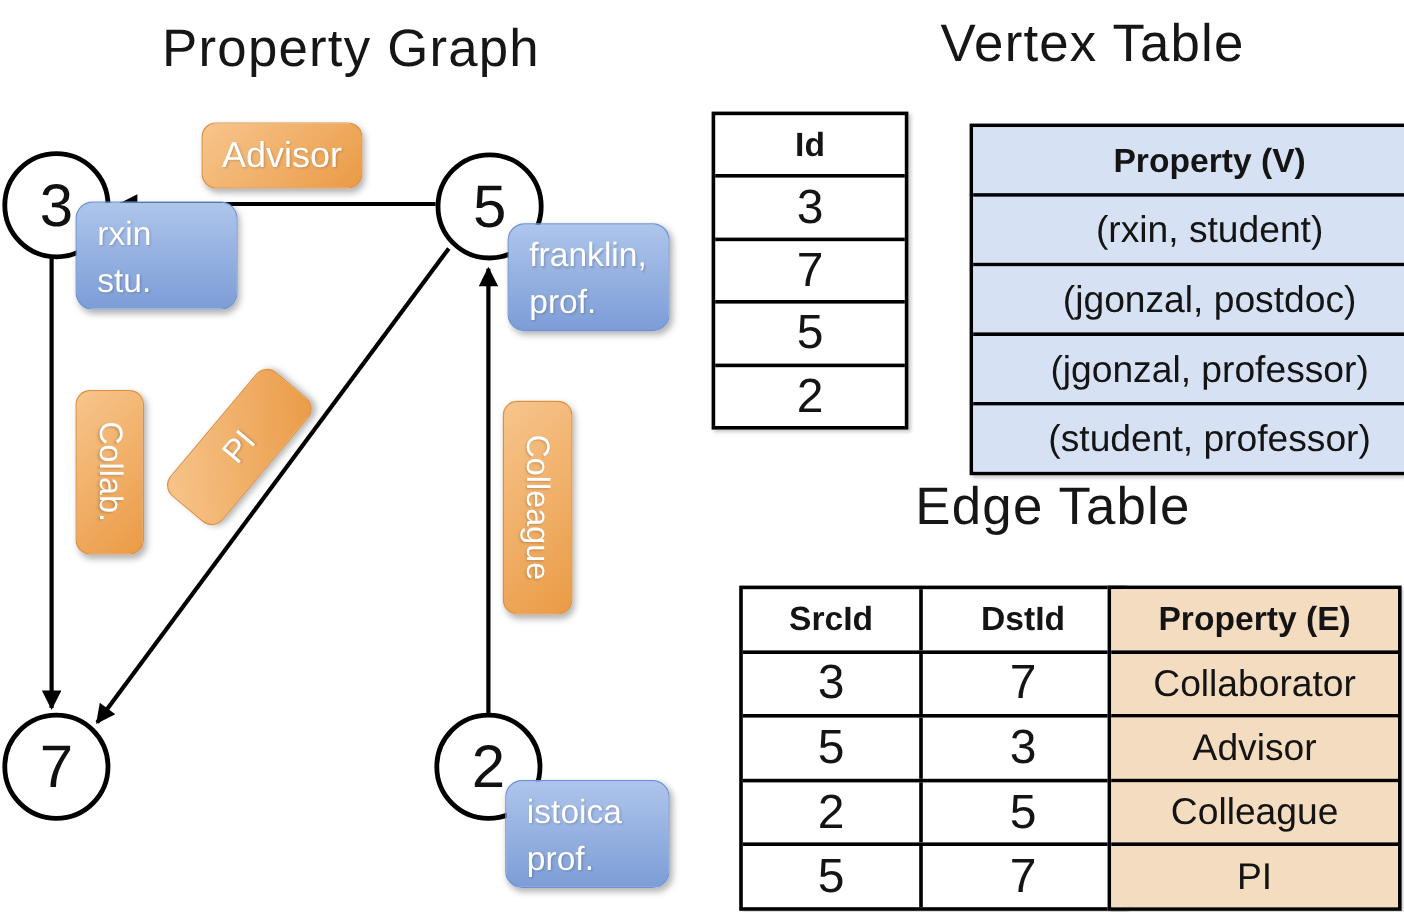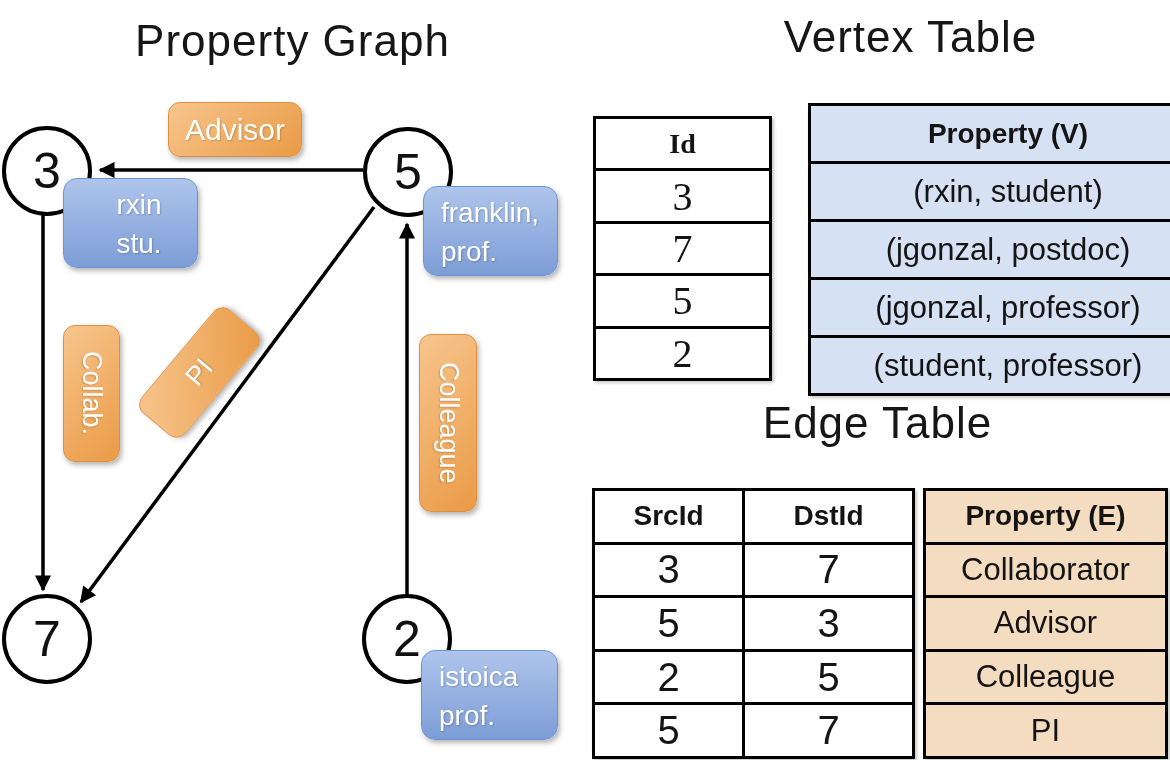--- a/index.html
+++ b/index.html
@@ -29,21 +29,21 @@
   #node-5{left:363px;top:127px;}
   #node-7{left:2px;top:594px;}
   #node-2{left:362px;top:594px;}
 
   .vbox{position:absolute;width:135px;height:90px;border-radius:14px;
     border:1.5px solid var(--blue-border);
     background:linear-gradient(to bottom,var(--blue-top),var(--blue-bottom));
     color:var(--text-light);font-size:28px;line-height:39px;
     padding:6px 0 0 17px;box-shadow:2px 3px 5px rgba(90,90,90,.45);
     text-shadow:1px 1px 2px rgba(0,0,0,.2);}
-  #vbox-3{left:63px;top:178px;text-align:center;}
+  #vbox-3{left:63px;top:168px;}
   #vbox-5{left:423px;top:186px;}
   #vbox-7{left:62px;top:652px;width:141px;}
   #vbox-2{left:421px;top:650px;width:137px;}
 
   .elabel{position:absolute;border-radius:12px;border:1.5px solid var(--orange-border);
     background:linear-gradient(135deg,var(--orange-top),var(--orange-bottom));
     color:var(--text-light);display:flex;align-items:center;justify-content:center;
     box-shadow:2px 3px 5px rgba(90,90,90,.45);text-shadow:1px 1px 2px rgba(0,0,0,.18);}
   #elabel-advisor{left:168px;top:102px;width:134px;height:55px;font-size:30px;}
   .elabel.vertical{writing-mode:vertical-rl;font-size:27px;}
@@ -55,25 +55,25 @@
   
   .tbl{position:absolute;border:3px solid var(--table-border);display:flex;
     flex-direction:column;box-shadow:2px 2px 3px rgba(0,0,0,.22);background:#fff;}
   .tbl .cell{flex:1;display:flex;align-items:center;justify-content:center;
     border-bottom:3px solid var(--table-border);text-align:center;}
   .tbl .cell:last-child{border-bottom:none;}
   .hdr{font-weight:bold;font-size:28px;}
   .num{font-size:40px;font-weight:400;}
   .propcell{font-size:31px;}
 
-  #vtable-id{left:593px;top:116px;width:179px;height:265px;font-family:Liberation Serif, serif;}
+  #vtable-id{left:593px;top:93px;width:164px;height:265px;}
   #vtable-prop{left:766px;top:103px;width:400px;height:293px;background:var(--vertex-col-bg);margin-left:42px;}
   #vtable-prop .cell{background:var(--vertex-col-bg);}
 
-  #etable-ids{left:592px;top:488px;width:323px;height:271px;}
+  #etable-ids{left:616px;top:488px;width:323px;height:271px;}
   .idrow{flex:1;display:flex;border-bottom:3px solid var(--table-border);}
   .idrow:last-child{border-bottom:none;}
   .idrow .subcell{display:flex;align-items:center;justify-content:center;}
   .idrow .subcell.src{width:150px;border-right:3px solid var(--table-border);}
   .idrow .subcell.dst{flex:1;}
   #etable-prop{left:923px;top:488px;width:245px;height:271px;background:var(--edge-col-bg);}
   #etable-prop .cell{background:var(--edge-col-bg);}
 </style>
 </head>
 <body>

